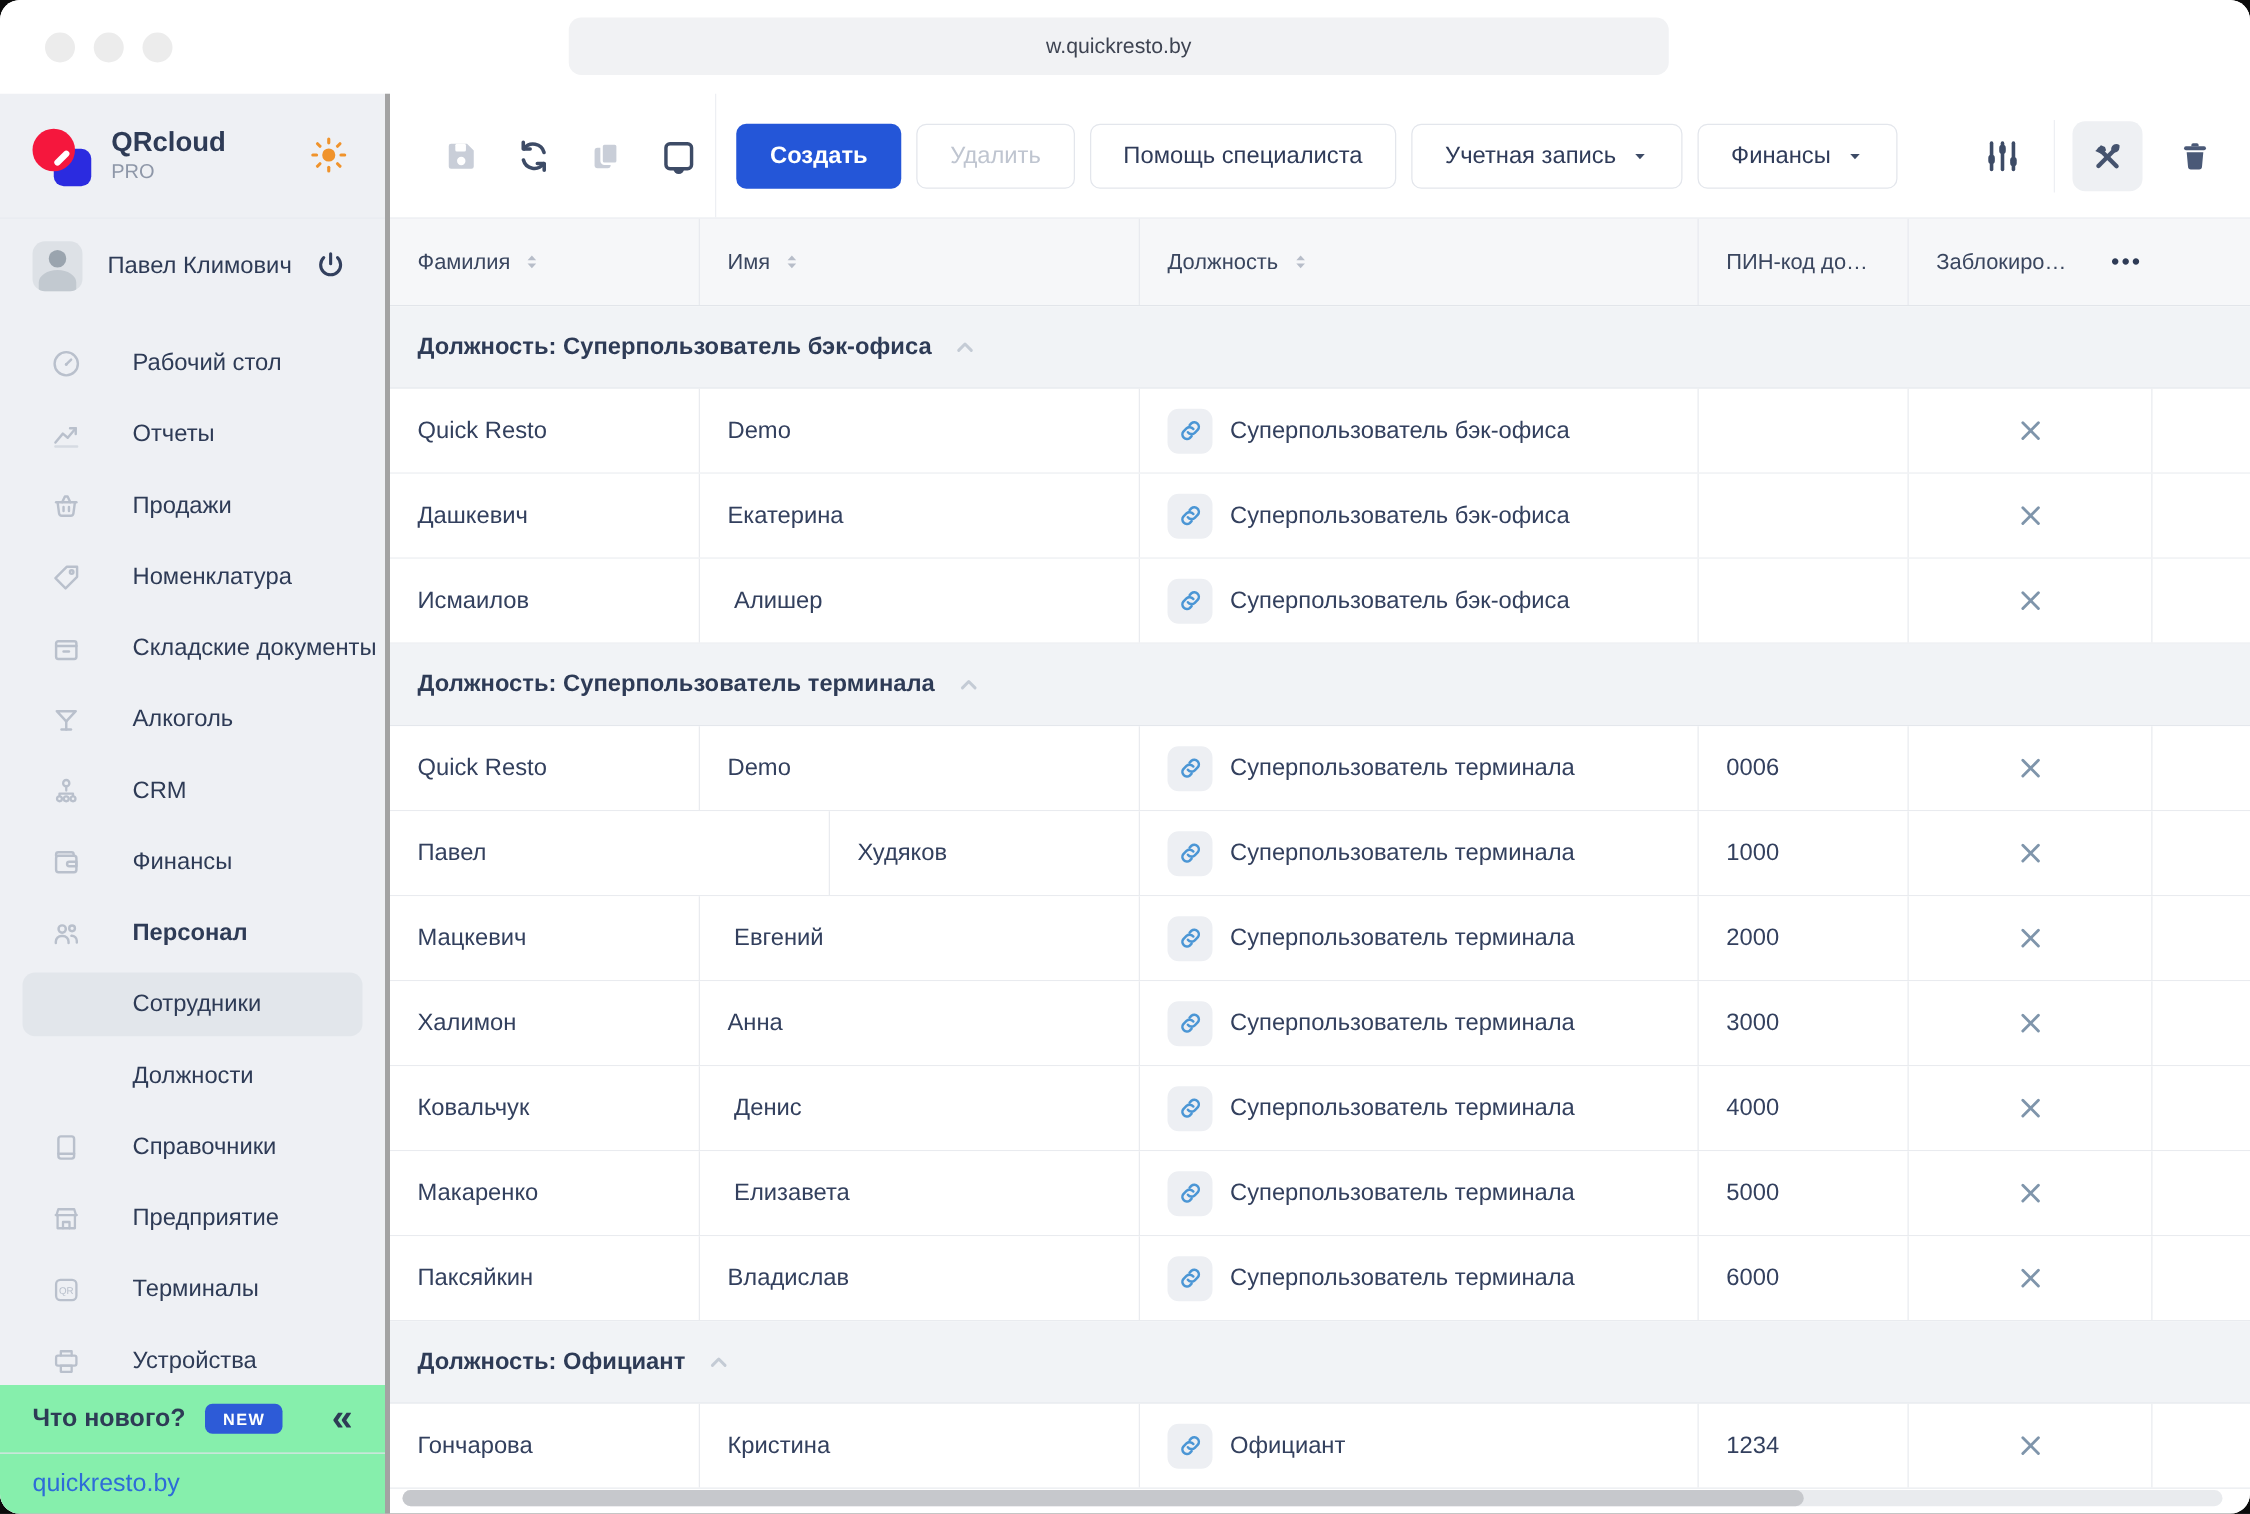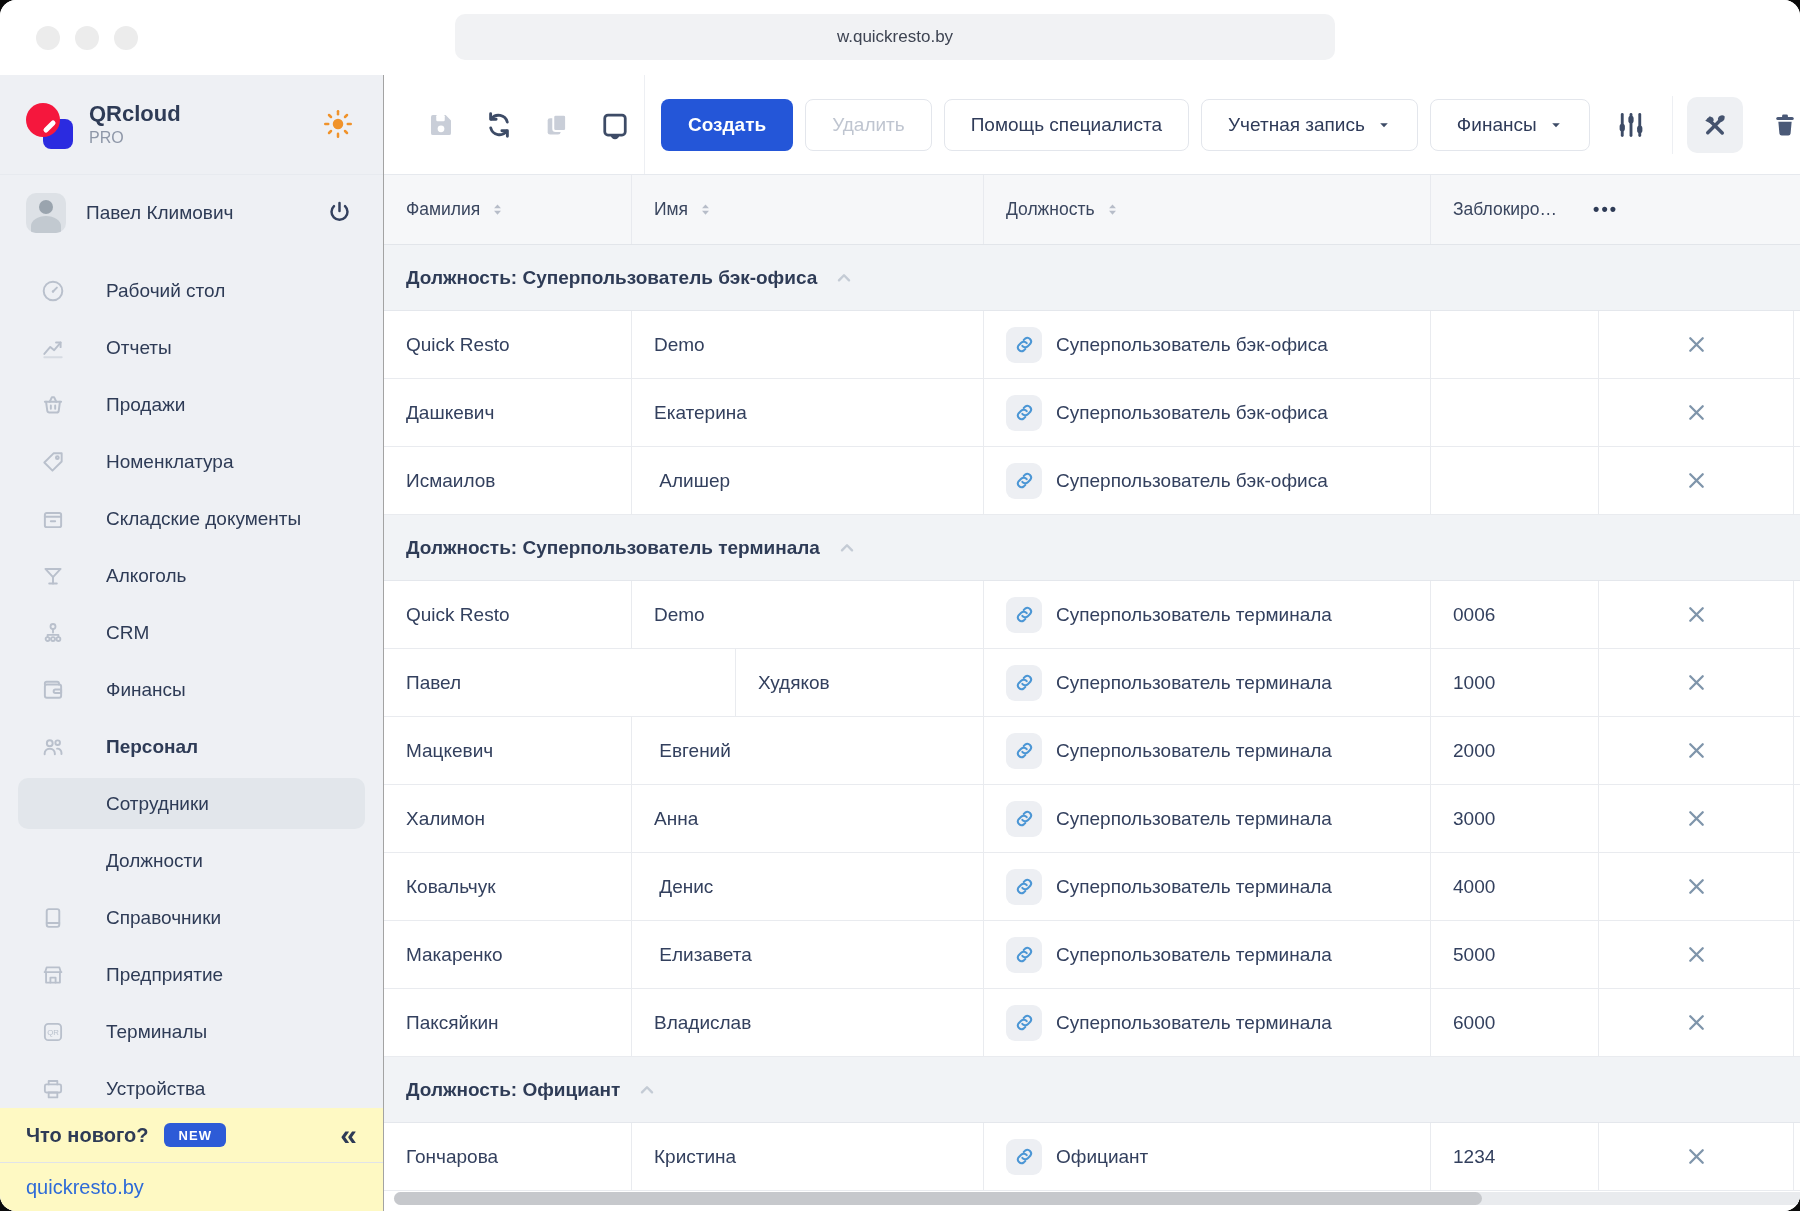--- a/index.html
+++ b/index.html
@@ -10,21 +10,21 @@
   
   .chrome{height:75px;background:#fff;position:relative;}
   .lights{position:absolute;left:36px;top:26px;display:flex;gap:15px;}
   .light{width:24px;height:24px;border-radius:50%;background:#ececec;}
   .urlbar{position:absolute;left:455px;top:14px;width:880px;height:46px;background:#f1f2f4;border-radius:10px;
     display:flex;align-items:center;justify-content:center;font-size:17px;color:#3e4452;}
 
   .app{display:flex;height:1136px;}
 
   
-  .sidebar{width:384px;flex:none;background:#eef0f4;position:relative;border-right:1px solid #a3a3a3;}
+  .sidebar{width:312px;flex:none;background:#eef0f4;position:relative;border-right:4px solid #a3a3a3;}
   .brand{height:100px;display:flex;align-items:center;padding:0 26px;position:relative;border-bottom:1px solid #e7eaef;}
   .logo{width:48px;height:48px;position:relative;flex:none;}
   .logo .sq{position:absolute;right:1px;bottom:0;width:30px;height:30px;background:#2b2be0;border-radius:8px;}
   .logo .ci{position:absolute;left:0;top:2px;width:34px;height:34px;background:#f5173d;border-radius:50%;}
   .logo .slash{position:absolute;left:16px;top:23px;width:15px;height:5px;background:#fff;border-radius:3px;transform:rotate(-45deg);}
   .brand-text{margin-left:15px;}
   .brand-name{font-size:22px;font-weight:bold;color:#2e3b56;line-height:1.05;}
   .brand-tier{font-size:16px;color:#8e97a8;margin-top:3px;}
   .sun{position:absolute;right:30px;top:34px;line-height:0;}
 
@@ -35,21 +35,21 @@
   .user-name{margin-left:20px;font-size:19px;color:#2e3b56;}
   .power{position:absolute;right:30px;line-height:0;}
 
   .nav{padding-top:12px;}
   .nav-item{height:57px;display:flex;align-items:center;padding-left:40px;font-size:19px;color:#2e3b56;cursor:pointer;}
   .nav-icon{width:26px;height:26px;margin-right:40px;color:#b9c0cc;flex:none;line-height:0;}
   .nav-item.sub{padding-left:106px;}
   .nav-item.bold{font-weight:700;}
   .nav-item.selected{background:#e2e6eb;border-radius:10px;margin:3px 18px;height:51px;padding-left:88px;}
 
-  .sidebar-bottom{position:absolute;left:0;right:0;bottom:0;background:#fef9c3;}
+  .sidebar-bottom{position:absolute;left:0;right:0;bottom:0;background:#86efac;}
   .whatsnew{height:54px;display:flex;align-items:center;padding:0 26px;font-size:20px;font-weight:600;color:#2e3b56;}
   .badge{background:var(--badge,#2d5bd7);color:#fff;font-size:13px;font-weight:700;letter-spacing:1.2px;border-radius:6px;padding:5px 14px 4px;margin-left:16px;}
   .collapse{margin-left:auto;font-size:30px;font-weight:700;color:#2e3b56;line-height:0.8;cursor:pointer;}
   .sb-divider{height:1px;background:#e0e3e9;}
   .sitelink{height:48px;display:flex;align-items:center;padding:0 26px;font-size:20px;color:var(--link,#2e6bd8);cursor:pointer;}
 
   
   .main{flex:1;display:flex;flex-direction:column;background:#fff;position:relative;}
   .toolbar{height:100px;flex:none;display:flex;align-items:center;border-bottom:1px solid #e6e9ee;padding-left:28px;}
   .tbi{width:58px;height:58px;display:flex;align-items:center;justify-content:center;line-height:0;cursor:pointer;}
@@ -380,20 +380,23 @@
                 <path d="M6.5 14 12 20.2 17.5 14z"></path>
               </svg></span>
         </div>
         <div class="th c2">
           <span>Должность</span>
           <span class="sort"><svg width="15" height="15" viewBox="0 0 24 24" fill="#b7bdc9">
                 <path d="M6.5 10 12 3.8 17.5 10z"></path>
                 <path d="M6.5 14 12 20.2 17.5 14z"></path>
               </svg></span>
         </div>
+        <div class="th c3">
+          <span>ПИН-код до…</span>
+        </div>
         <div class="th c4">
           <span>Заблокиро…</span>
           <span class="more-dots">•••</span>
         </div>
       </div>
 
       <div class="tbody">
 
         <div class="group">
           <span>Должность: Суперпользователь бэк-офиса</span>

